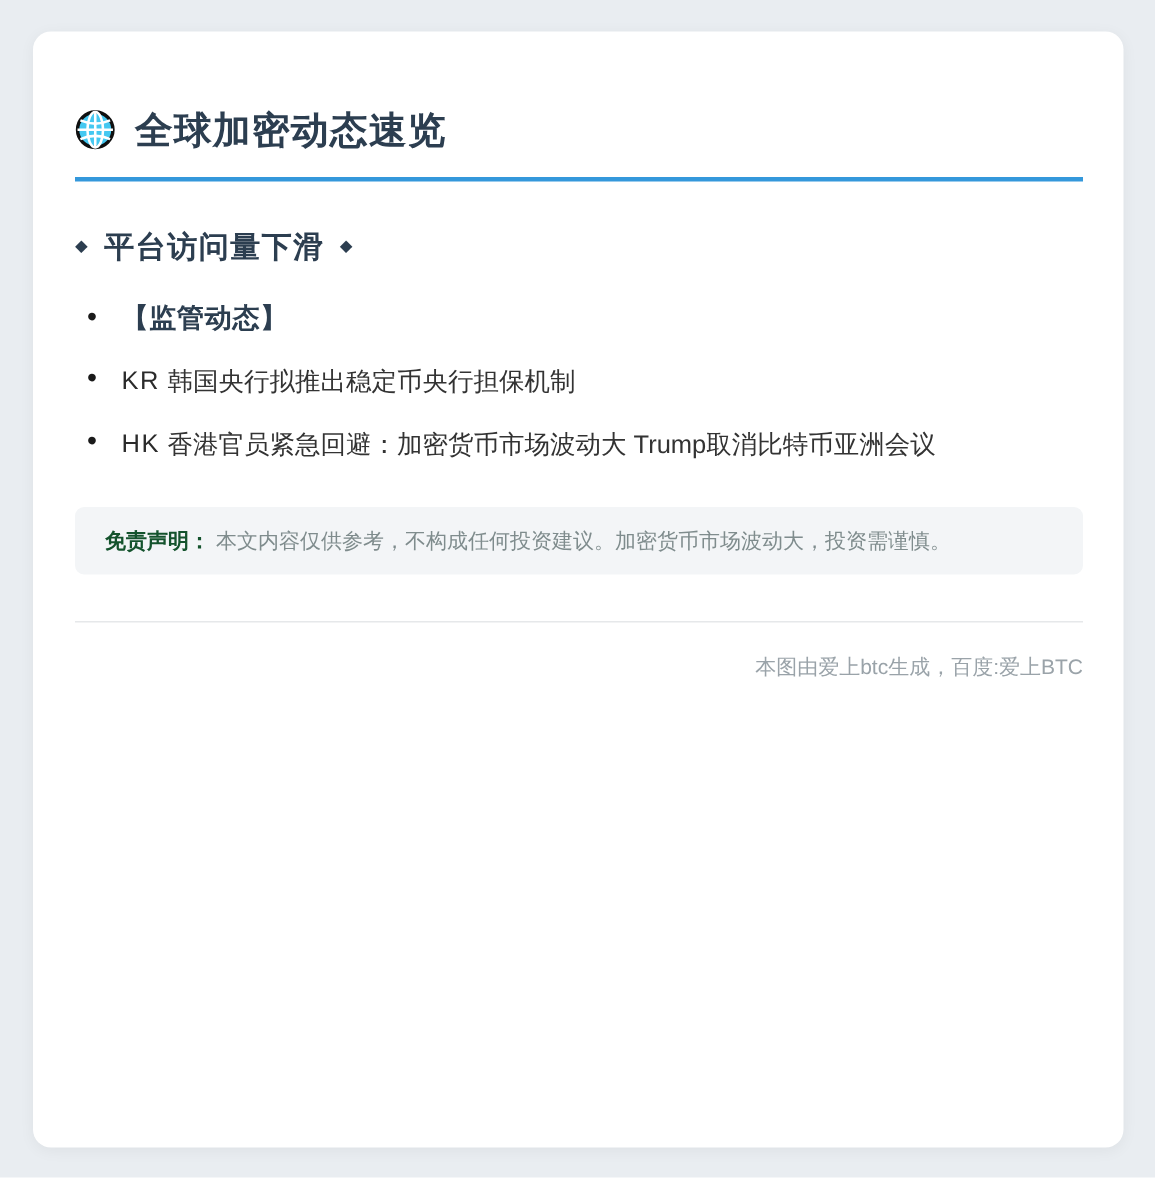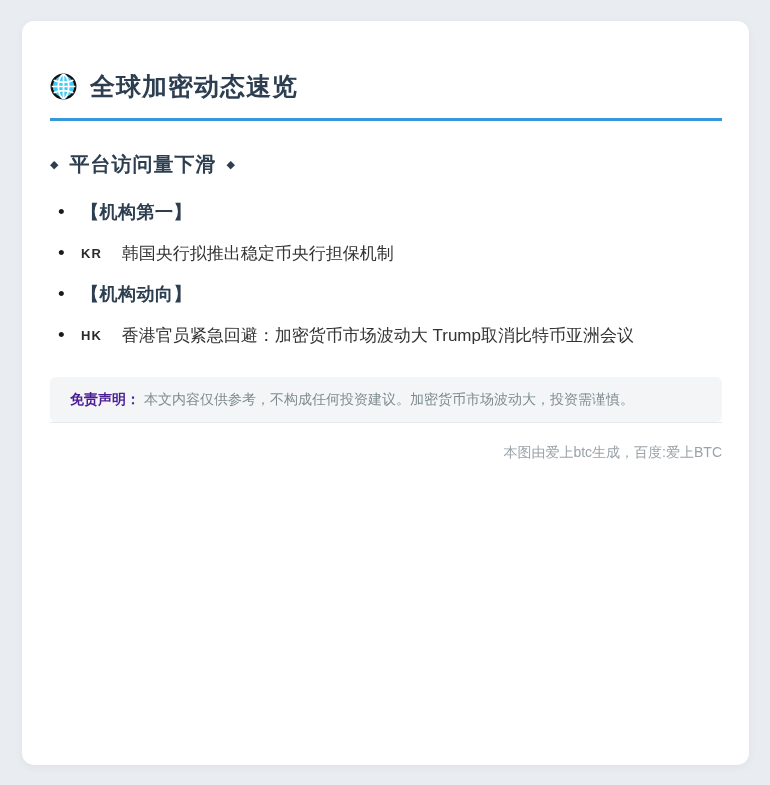--- a/index.html
+++ b/index.html
@@ -47,35 +47,36 @@
   }
   ul.news li::before{
     content:"\2022";
     position:absolute;left:0;top:-1px;
     font-size:19px;color:#1a1a1a;
   }
   ul.news li.cat{margin-bottom:18px;}
   ul.news li.cat .cat-label{font-weight:700;font-size:18px;color:#2c3e50;letter-spacing:0.5px;}
   .flag{
     display:inline-block;
-    font-size:13px;letter-spacing:1px;color:#2b2b2b;
-    margin-right:20px;vertical-align:1px;font-weight:bold;
+    font-size:17px;letter-spacing:1px;color:#2b2b2b;
+    margin-right:5px;vertical-align:1px;
   }
   .li-icon{display:inline-block;vertical-align:-3px;margin-right:9px;line-height:0;}
   
   .disclaimer{
     margin-top:30px;
     background:#f3f5f7;
     border-radius:6px;
     padding:12px 20px;
     font-size:14px;line-height:21px;color:#7f8c8d;
   }
-  .disclaimer .dlabel{font-weight:700;color:#4c1d95;margin-right:4px;}
+  .disclaimer .dlabel{font-weight:700;color:#14532d;margin-right:4px;}
   
   .footer{
+    margin-top:31px;
     border-top:1px solid #e6e8ea;
     padding-top:21px;
     text-align:right;
     font-size:14px;color:#9aa3a9;
   }
 </style>
 </head>
 <body>
 
 <div class="card">
@@ -96,31 +97,28 @@
 
   <h2 class="section-heading">
     <span class="dia">◆</span>
     <span>平台访问量下滑</span>
     <span class="dia">◆</span>
   </h2>
 
   <ul class="news">
 
     <li class="cat">
-      <span class="cat-label">【机构第一】</span>
+      <span class="cat-label">【监管动态】</span>
     </li>
 
     <li>
       <span class="flag">KR</span><span>韩国央行拟推出稳定币央行担保机制</span>
     </li>
 
 
-    <li class="cat">
-      <span class="cat-label">【机构动向】</span>
-    </li>
 
 
 
 
     <li>
       <span class="flag">HK</span><span>香港官员紧急回避：加密货币市场波动大 Trump取消比特币亚洲会议</span>
     </li>
 
 
 

